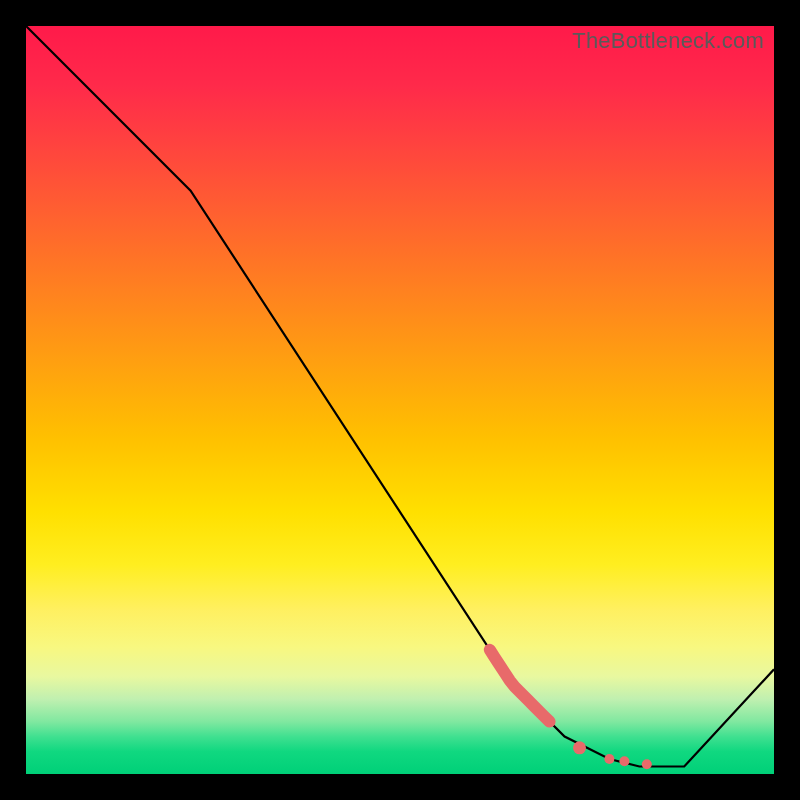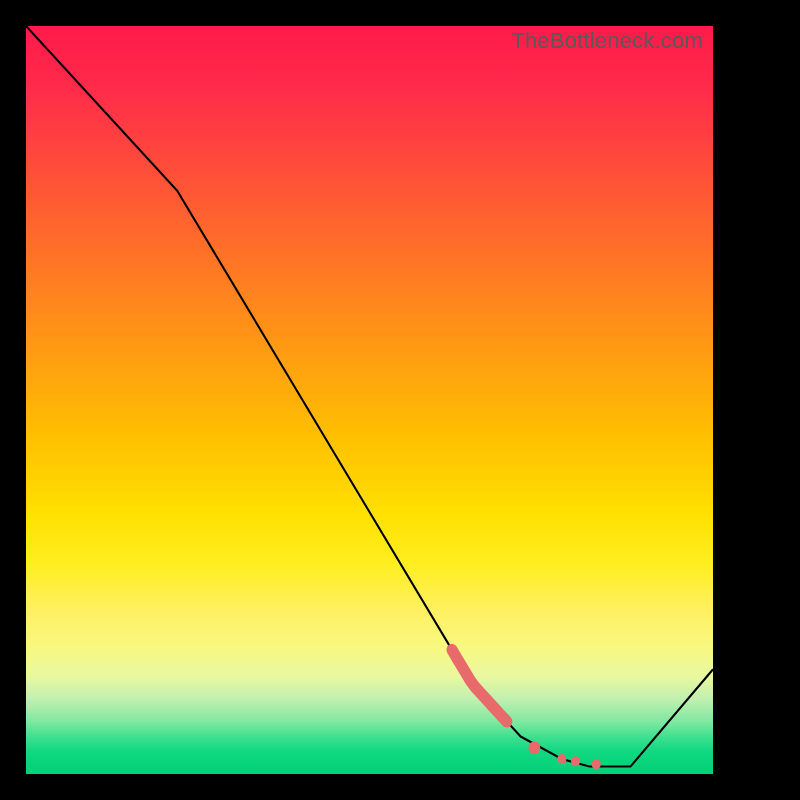--- a/index.html
+++ b/index.html
@@ -8,21 +8,21 @@
     background: #000;
     width: 800px;
     height: 800px;
     overflow: hidden;
     position: relative;
   }
   .chart-container {
     position: absolute;
     left: 26px;
     top: 26px;
-    width: 687px;
+    width: 748px;
     height: 748px;
     background: #fff;
   }
   .gradient-bg {
     position: absolute;
     inset: 0;
     background: linear-gradient(to bottom,
       #ff1a4a 0%,
       #ff2a4a 8%,
       #ff4040 15%,

